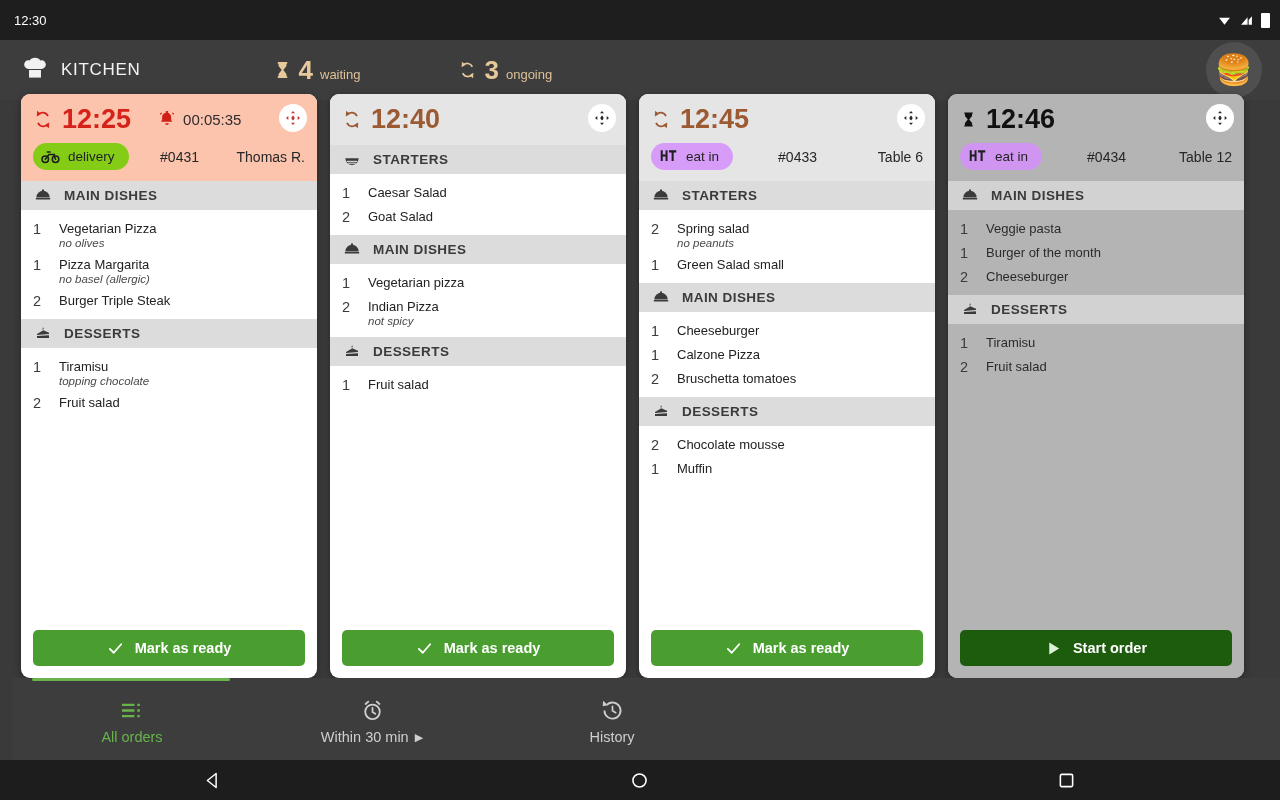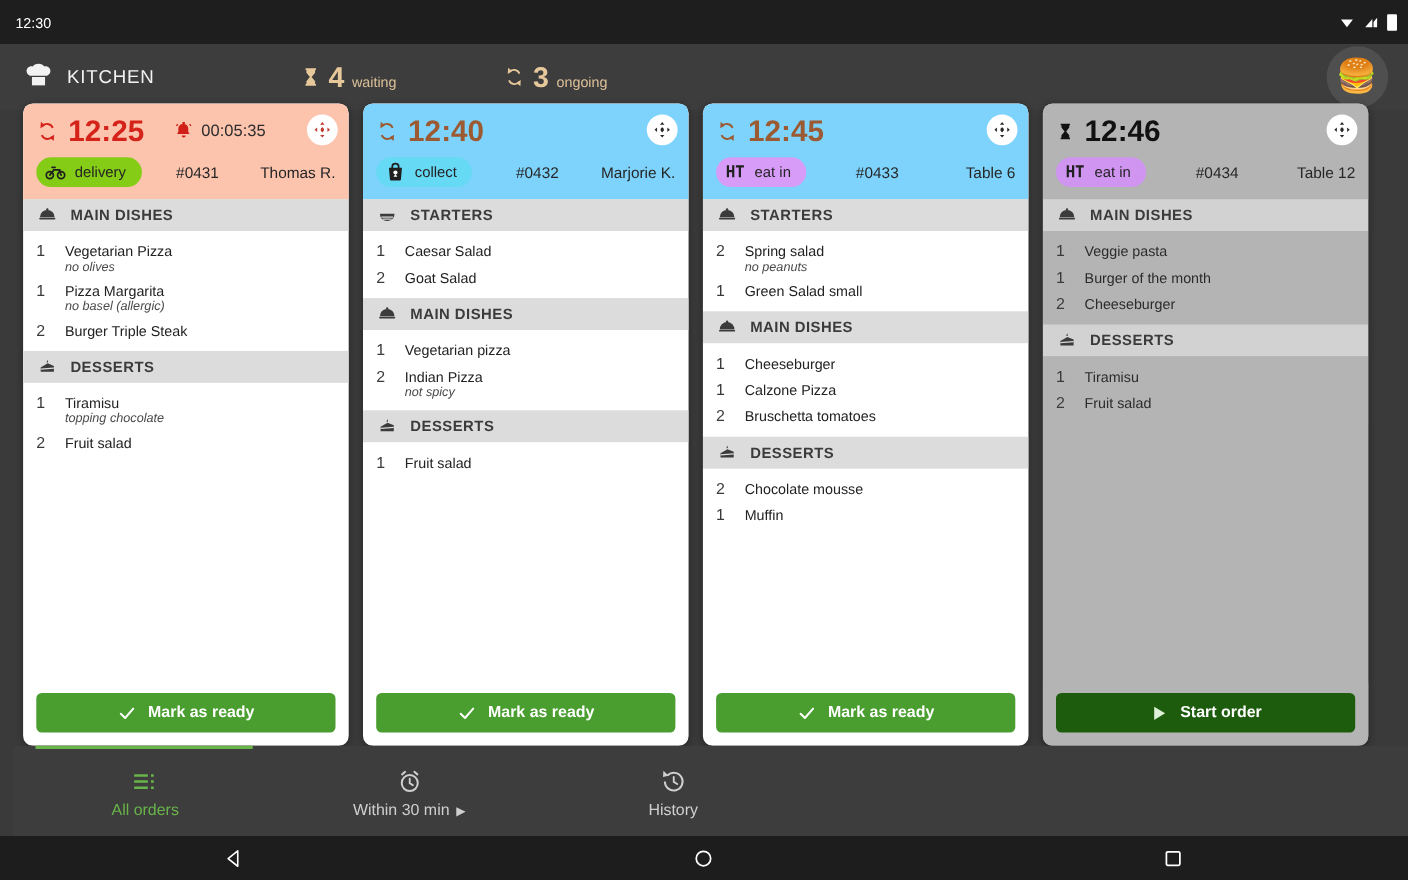--- a/index.html
+++ b/index.html
@@ -53,21 +53,21 @@
     width:296px; border-radius:9px; overflow:hidden;
     display:flex; flex-direction:column;
     box-shadow:0 2px 7px rgba(0,0,0,.35);
     background:#fff;
   }
   .card.pending{ background:#b4b4b4; }
 
   
   .card-head{ padding:10px 12px 11px 12px; position:relative; }
   .c-alert .card-head{ background:#fcc3ad; }
-  .c-warm  .card-head{ background:#7dd3fc; }
+  .c-warm  .card-head{ background:#e5e5e5; }
   .c-gray  .card-head{ background:#b4b4b4; }
 
   .head-row1{ display:flex; align-items:center; gap:9px; height:30px; }
   .time{ font-size:27px; font-weight:bold; line-height:1; }
   .c-alert .time{ color:#d5231a; }
   .c-warm  .time{ color:#9c5a33; }
   .c-gray  .time{ color:#111; }
 
   .sync-ico{ width:20px;height:21px; }
   .hour-ico{ width:17px;height:21px; }
@@ -321,33 +321,20 @@
             <path fill="#9c5a33" d="M19 22.5 L14.5 18.5 L19.5 15.5 Z"></path>
           </svg>
           <span class="time">12:40</span>
         </div>
         <div class="grip">
           <svg viewBox="0 0 24 24">
             <path fill="#2a2a2a" d="M12 1.5 L15 5 H9 Z M12 22.5 L9 19 H15 Z M1.5 12 L5 9 V15 Z M22.5 12 L19 15 V9 Z M12 8.3 L14 11 L12 13.7 L10 11 Z M12 10.3 L14 13 L12 15.7 L10 13 Z"></path>
             <circle cx="12" cy="12" r="2.3" fill="#2a2a2a"></circle>
           </svg>
         </div>
-        <div class="head-row2">
-          <span class="badge collect">
-            <svg viewBox="0 0 24 24" class="badge-ico">
-              <path fill="#1f1f1f" d="M4.5 7h15l-1.2 13.3a1.3 1.3 0 0 1-1.3 1.2H7a1.3 1.3 0 0 1-1.3-1.2z"></path>
-              <path fill="none" stroke="#1f1f1f" stroke-width="2" d="M8.3 8.5V6a3.7 3.7 0 0 1 7.4 0v2.5"></path>
-              <circle cx="12" cy="12.4" r="2.4" fill="#fff"></circle>
-              <path fill="#fff" d="M12 14 l2.2 3.4 h-4.4 z"></path>
-            </svg>
-            <span>collect</span>
-          </span>
-          <span class="order-no">#0432</span>
-          <span class="cust">Marjorie K.</span>
-        </div>
       </div>
       <div class="body">
         <div class="sec-head">
           <svg viewBox="0 0 24 24" class="sec-ico">
             <path fill="#3b3b3b" d="M2 9.5h20a10 10 0 0 1-20 0z"></path>
             <rect x="4" y="13.2" width="16" height="1.7" fill="#dcdcdc"></rect>
             <rect x="6" y="16" width="12" height="1.6" fill="#dcdcdc"></rect>
           </svg>
           <span class="sec-title">STARTERS</span>
         </div>

